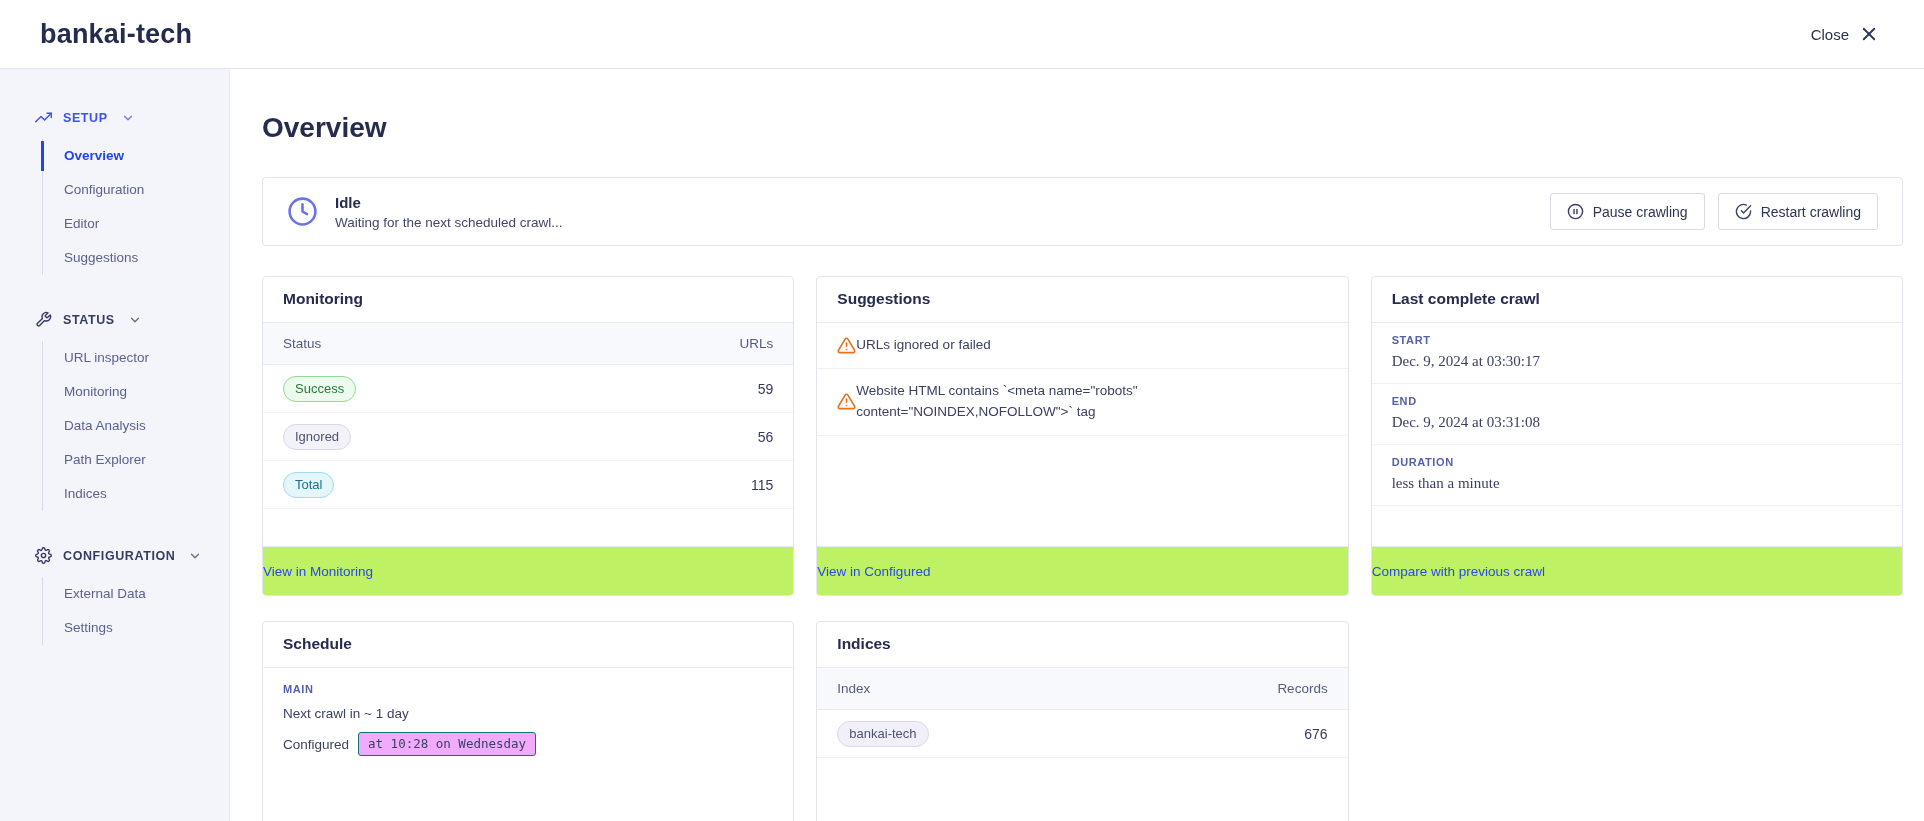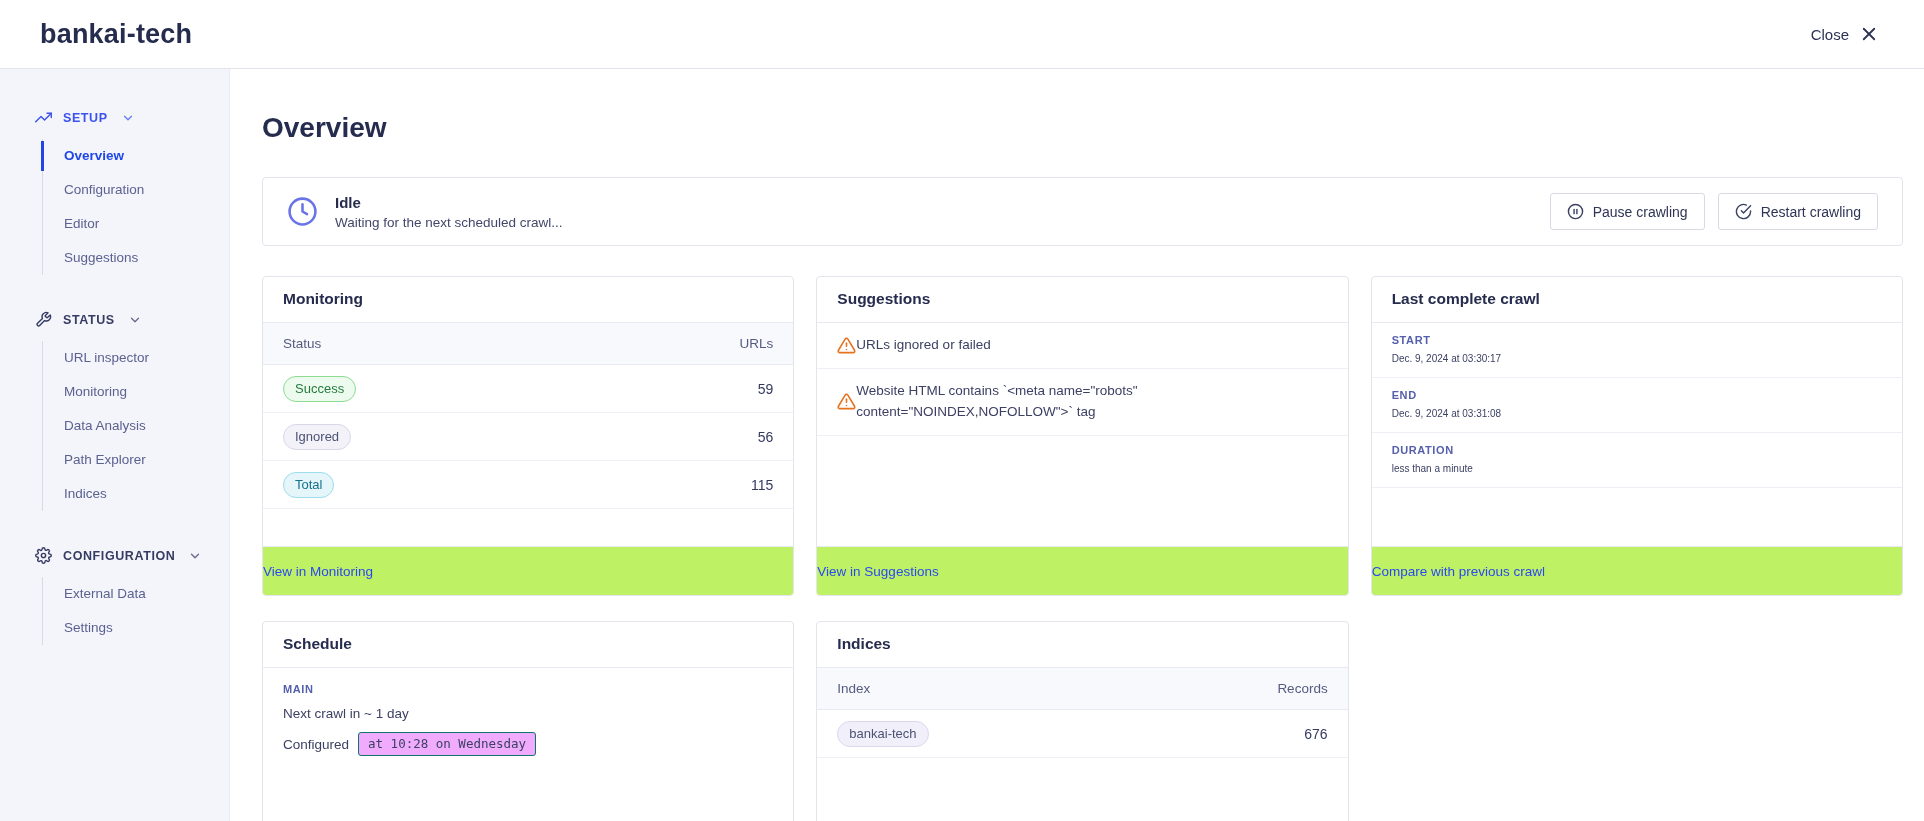--- a/index.html
+++ b/index.html
@@ -118,21 +118,21 @@
     border-bottom:1px solid #eef0f5; font-size:13.5px; color:#3c4164; line-height:1.55;
   }
   .warn-ic { color:#e8711c; flex-shrink:0; }
 
   
   .sec-label {
     font-size:11px; font-weight:bold; letter-spacing:.6px;
     color:#5560ac; text-transform:uppercase;
   }
   .lc-field { padding:11px 20px 13px; border-bottom:1px solid #eef0f5; }
-  .lc-value { font-size:10px; color:#3c4164; margin-top:7px; }
+  .lc-value { font-size:15px; color:#3c4164; margin-top:7px;font-family:Liberation Serif, serif; }
 
   .sched-body { padding:15px 20px; }
   .sched-line { font-size:13.5px; color:#3c4164; margin-top:11px; display:flex; align-items:center; }
   .chip {
     font-family:"DejaVu Sans Mono", monospace; font-size:12.5px;
     background:#f0abfc; border:1px solid #0f766e; border-radius:3px;
     padding:3px 9px 4px; color:#3c4164; margin-left:9px;
   }
 </style>
 </head>
@@ -301,21 +301,21 @@
           <span class="warn-ic">
             <svg width="19" height="19" viewBox="0 0 24 24" fill="none" stroke="currentColor" stroke-width="2" stroke-linecap="round" stroke-linejoin="round">
                 <path d="M10.29 3.86 1.82 18a2 2 0 0 0 1.71 3h16.94a2 2 0 0 0 1.71-3L13.71 3.86a2 2 0 0 0-3.42 0z"></path>
                 <line x1="12" y1="9" x2="12" y2="13"></line>
                 <line x1="12" y1="17" x2="12.01" y2="17"></line>
               </svg>
           </span>
           <span>Website HTML contains `&lt;meta name="robots" content="NOINDEX,NOFOLLOW"&gt;` tag</span>
         </div>
         <div class="card-footer">
-          <a>View in Suggestions</a>
+          <a>View in Configured</a>
         </div>
       </section>
 
       <section class="card">
         <div class="card-title">Last complete crawl</div>
         <div class="lc-field">
           <div class="sec-label">START</div>
           <div class="lc-value">Dec. 9, 2024 at 03:30:17</div>
         </div>
         <div class="lc-field">

